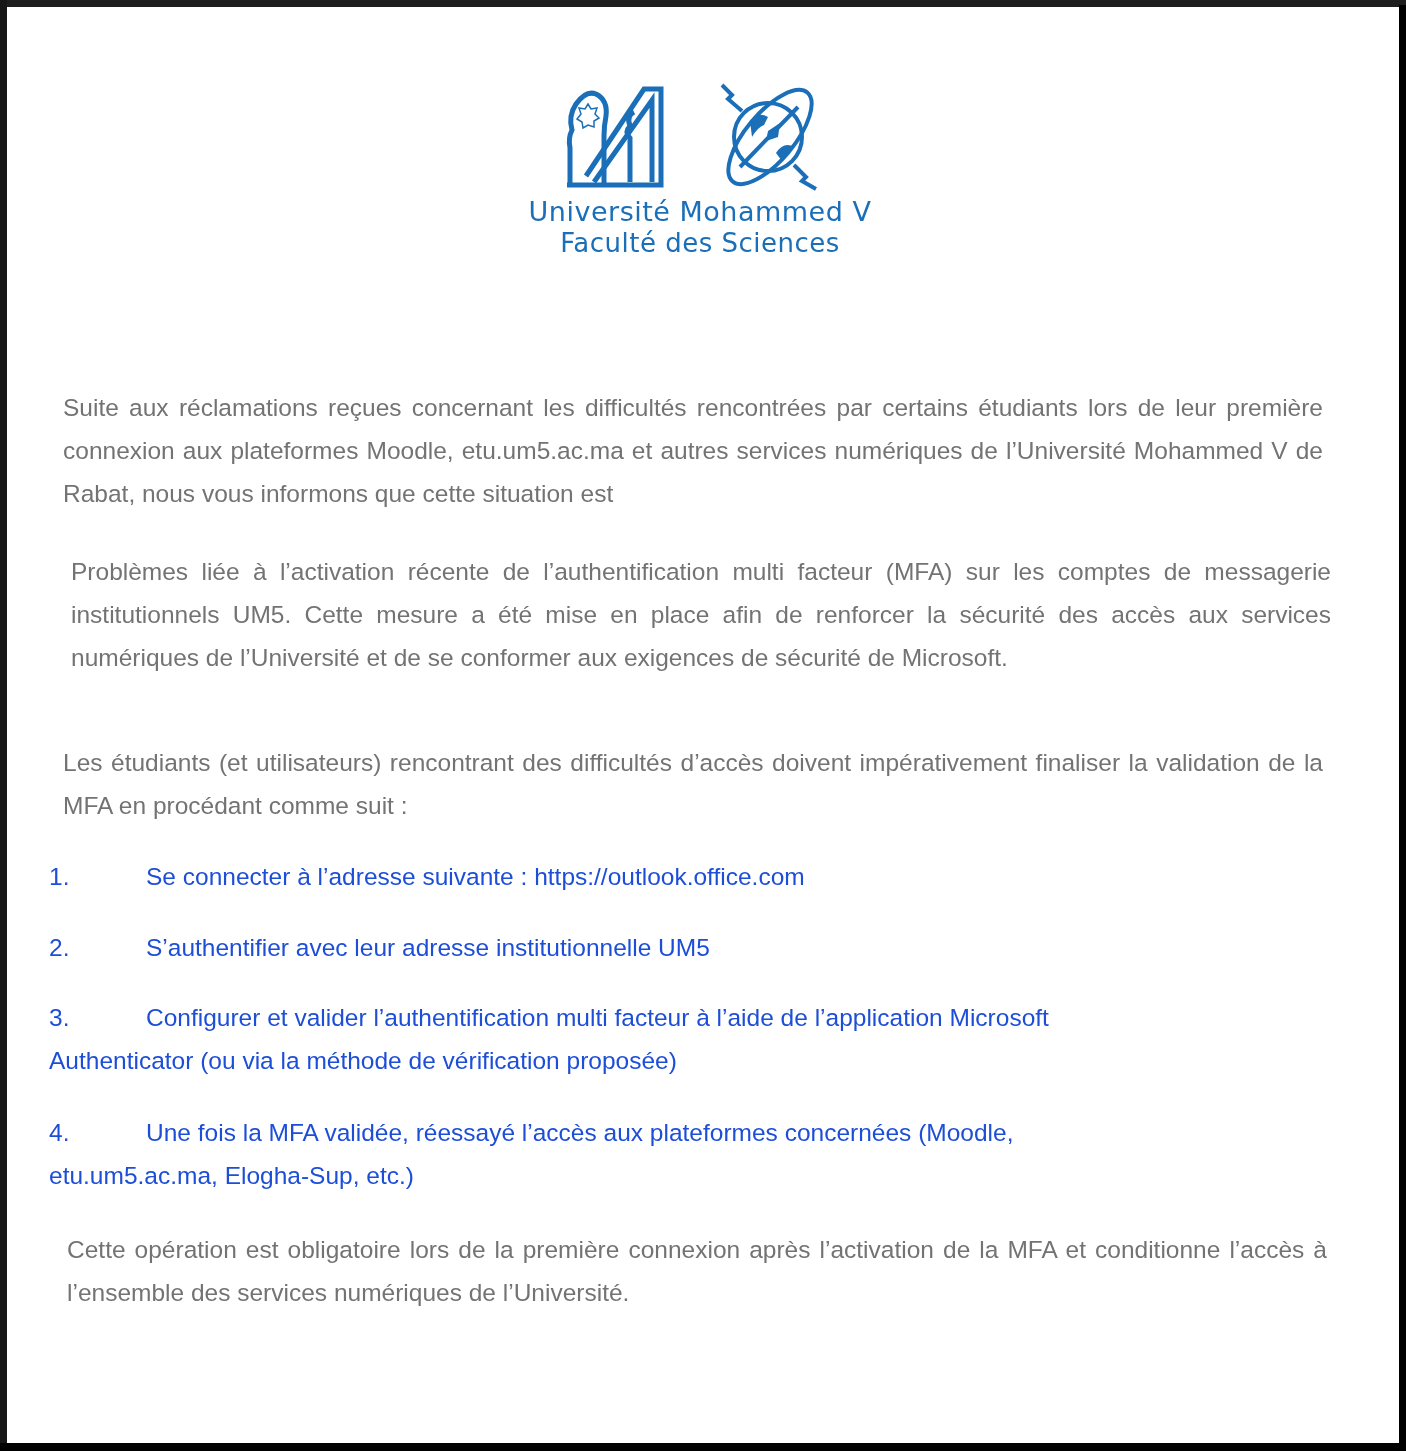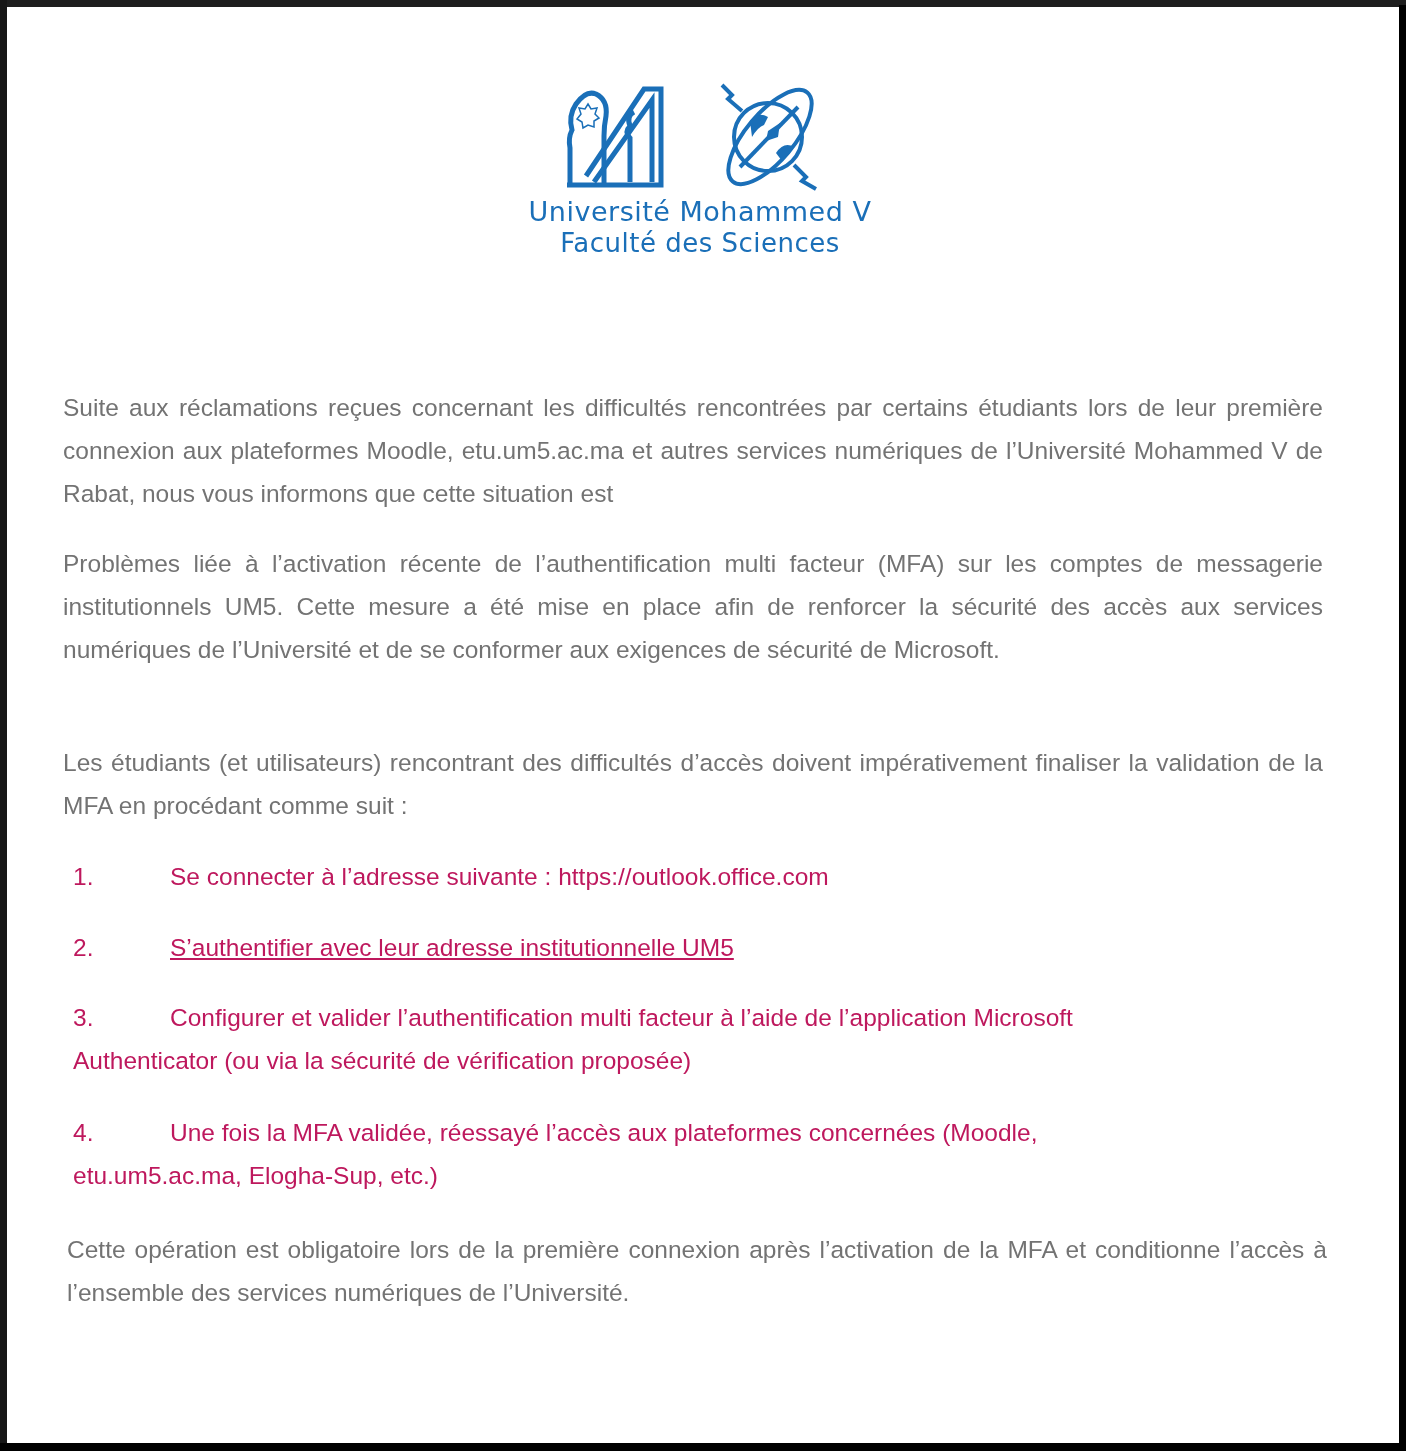--- a/index.html
+++ b/index.html
@@ -30,24 +30,24 @@
   .body-text {
     position: absolute; left: 63px; width: 1260px;
     font-family: "Liberation Sans", "DejaVu Sans", sans-serif;
     font-size: 24.5px; color: #737373; line-height: 43px;
   }
   .justify { text-align: justify; text-align-last: left; }
   .p1 { top: 386px; }
   .p2 { top: 542px; }
   .p3 { top: 741px; }
   .p-final { top: 1224px; }
-  .step { position: absolute; left: 73px; width: 1260px; font-size: 24.5px; line-height: 43px; color: #be185d; }
+  .step { position: absolute; left: 49px; width: 1260px; font-size: 24.5px; line-height: 43px; color: #1d4ed8; }
   .step .num { display: inline-block; width: 97px; }
   .s1 { top: 855px; }
-  .s2 { top: 926px; text-decoration: underline; }
+  .s2 { top: 926px; }
   .s3 { top: 996px; }
   .s4 { top: 1111px; }
 </style>
 </head>
 <body>
 
 <div class="frame-top"></div>
 <div class="frame-left"></div>
 <div class="frame-right"></div>
 <div class="frame-bottom"></div>
@@ -74,31 +74,31 @@
       <path d="M32 40 Q40 30 50 36 L46 44 Q40 46 34 56 Z"></path>
       <path d="M50 50 L62 42 L60 56 L48 60 Z"></path>
       <path d="M58 72 Q66 60 76 66 Q70 74 64 80 Z"></path>
     </g>
   </svg>
   <div class="logo-line l2">Faculté des Sciences</div>
   <div class="logo-line l1">Université Mohammed V</div>
 </div>
 
 <p class="body-text justify p1" style="margin:0">Suite aux réclamations reçues concernant les difficultés rencontrées par certains étudiants lors de leur première connexion aux plateformes Moodle, etu.um5.ac.ma et autres services numériques de l’Université Mohammed V de Rabat, nous vous informons que cette situation est</p>
-<p class="body-text justify p2" style="margin:0">Problèmes  liée à l’activation récente de l’authentification multi facteur (MFA) sur les comptes de messagerie institutionnels UM5. Cette mesure a été mise en place afin de renforcer la sécurité des accès aux services numériques de l’Université et de se conformer aux exigences de sécurité de Microsoft.</p>
+<p class="body-text justify p2" style="margin:8px">Problèmes  liée à l’activation récente de l’authentification multi facteur (MFA) sur les comptes de messagerie institutionnels UM5. Cette mesure a été mise en place afin de renforcer la sécurité des accès aux services numériques de l’Université et de se conformer aux exigences de sécurité de Microsoft.</p>
 <p class="body-text justify p3" style="margin:0">Les étudiants (et utilisateurs) rencontrant des difficultés d’accès doivent impérativement finaliser la validation de la MFA en procédant comme suit :</p>
 
 <div class="step s1">
   <span class="num">1.</span><span>Se connecter à l’adresse suivante : https://outlook.office.com</span>
 </div>
 <div class="step s2">
   <span class="num">2.</span><span>S’authentifier avec leur adresse institutionnelle UM5</span>
 </div>
 <div class="step s3">
   <span class="num">3.</span><span>Configurer et valider l’authentification multi facteur à l’aide de l’application Microsoft</span><br>
-  <span>Authenticator (ou via la sécurité de vérification proposée)</span>
+  <span>Authenticator (ou via la méthode de vérification proposée)</span>
 </div>
 <div class="step s4">
   <span class="num">4.</span><span>Une fois la MFA validée, réessayé l’accès aux plateformes concernées (Moodle,</span><br>
   <span>etu.um5.ac.ma, Elogha-Sup, etc.)</span>
 </div>
 
 <p class="body-text justify p-final" style="margin:4px">Cette opération est obligatoire lors de la première connexion après l’activation de la MFA et conditionne l’accès à l’ensemble des services numériques de l’Université.</p>
 
 </body></html>

